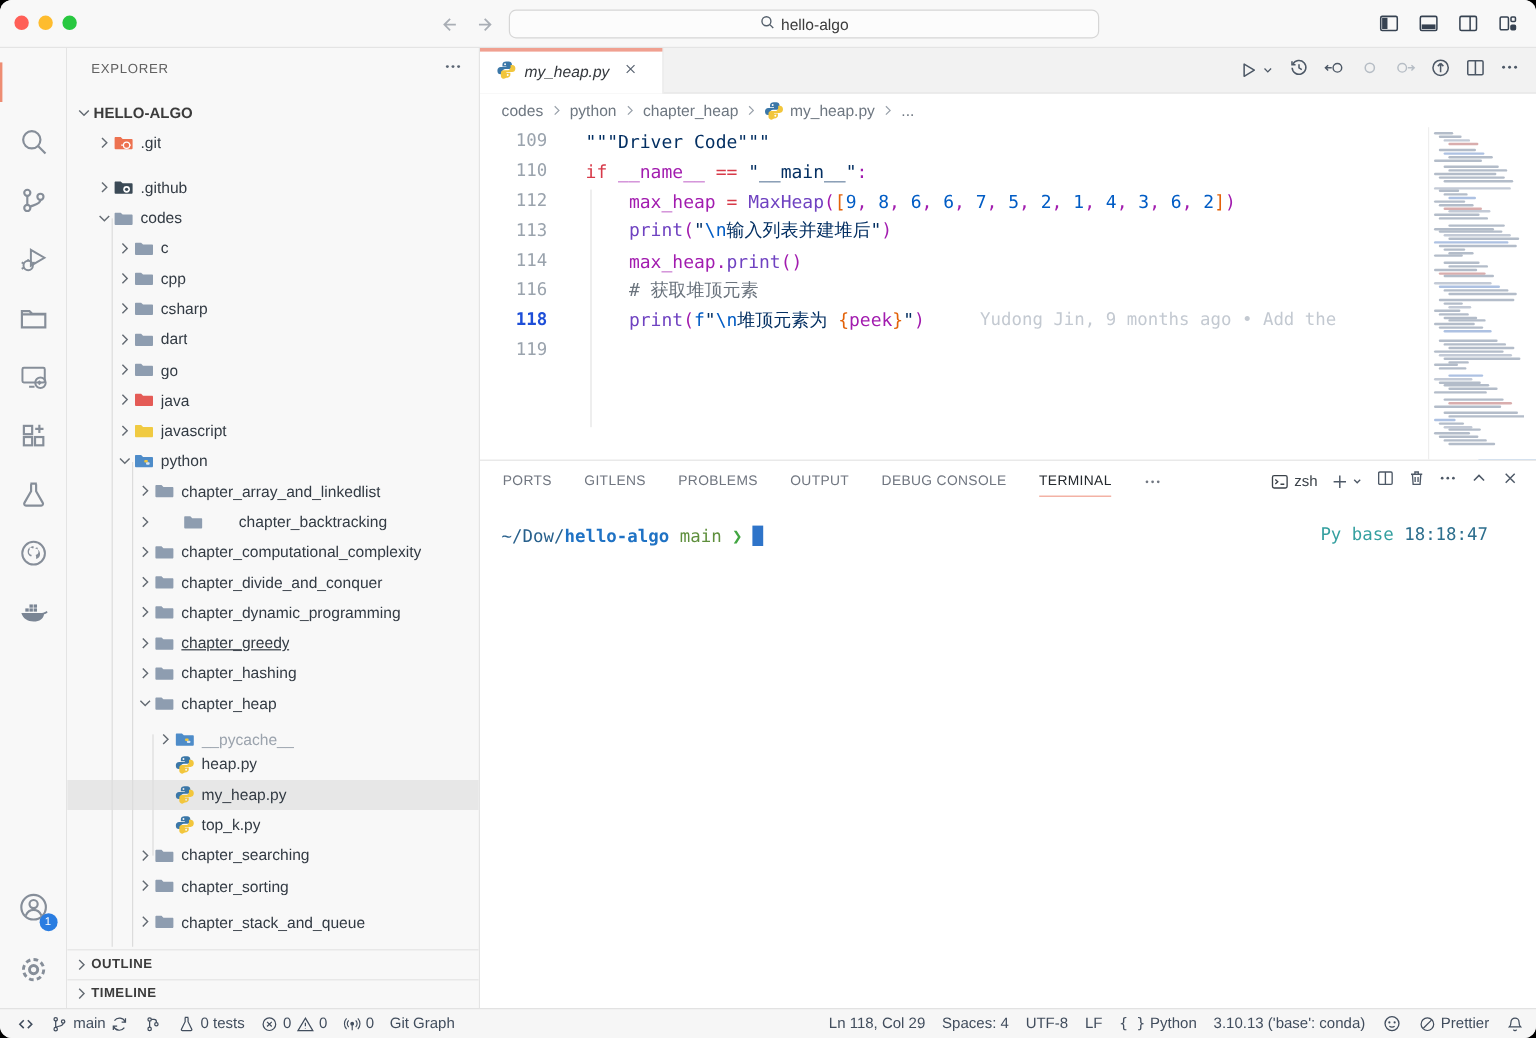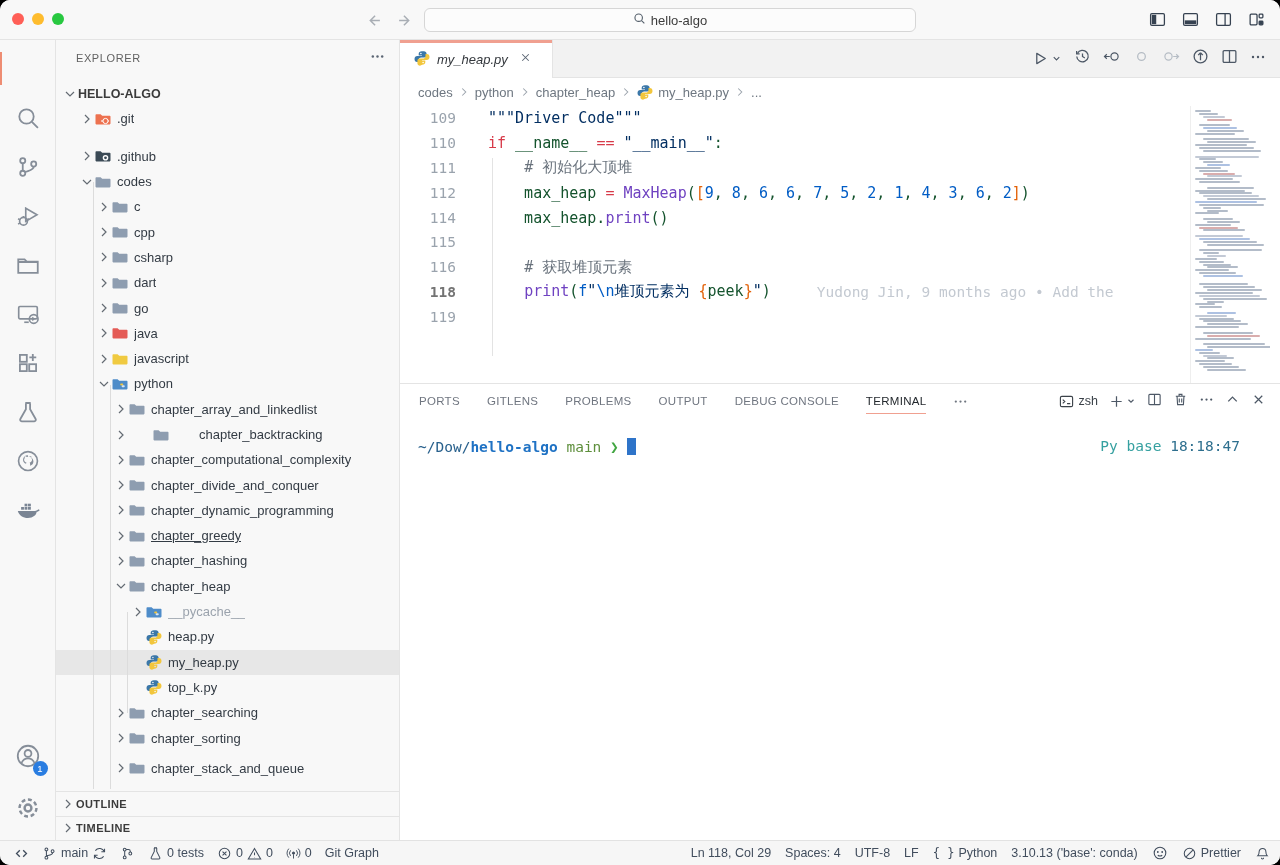--- a/index.html
+++ b/index.html
@@ -51,23 +51,23 @@
   #editor-actions{margin-left:auto;display:flex;align-items:center;gap:12px;padding-right:14px;color:#4d5866;}
   .ea-dim{color:#b6bdc5;}
   .ea-group{display:flex;align-items:center;gap:2px;}
   #breadcrumbs{position:absolute;left:0;top:38px;right:0;height:28px;display:flex;align-items:center;padding-left:18px;font-size:13px;color:#6e7781;gap:4px;}
   .bc-sep{color:#9aa2ab;display:flex;}
   .bc-item{display:flex;align-items:center;gap:5px;}
 
   #code-area{position:absolute;left:0;top:66px;right:90px;bottom:0;overflow:hidden;font-family:"DejaVu Sans Mono","Liberation Mono",monospace;font-size:15px;}
   .code-line{height:24.8px;display:flex;align-items:center;white-space:pre;}
   .gutter{width:56px;min-width:56px;text-align:right;padding-right:0px;color:#9aa3ad;font-size:14.5px;}
-  .gutter.cur{color:#737373;font-weight:bold;}
+  .gutter.cur{color:#1d4ed8;font-weight:bold;}
   .code-text{margin-left:32px;}
-  .tk-d{color:#14532d;margin-top:24px;} .tk-k{color:#d73a49;} .tk-s{color:#032f62;}
+  .tk-d{color:#a21caf;margin-top:24px;} .tk-k{color:#d73a49;} .tk-s{color:#032f62;}
   .tk-f{color:#6f42c1;} .tk-n{color:#005cc5;} .tk-cm{color:#6a737d;}
   .tk-b{color:#e36209;} .tk-g{color:#c3c9d1;margin-left:46px;font-size:14.5px;}
   #indent-guide{position:absolute;width:1px;background:#e3e3e3;}
 
   #minimap{position:absolute;right:10px;top:66px;width:80px;bottom:0;border-left:1px solid #eee;padding:4px 4px;overflow:hidden;}
   .mm-line{height:2px;margin-bottom:.85px;border-radius:1px;}
   #overview-ruler{position:absolute;right:0;top:66px;width:10px;bottom:0;}
   #cursor-mark{position:absolute;right:0;top:277px;width:48px;height:2.5px;background:#2a7cd4;}
 
   
@@ -459,21 +459,21 @@
           <span class="tw">
             <svg width="16" height="16" viewBox="0 0 16 16" fill="none" stroke="currentColor" stroke-width="1.2">
               <path d="m4 6 4 4 4-4"></path>
             </svg>
           </span>
           <span class="tree-icon"><svg width="16" height="16" viewBox="0 0 16 16">
               <path fill="#8e9db0" d="M1.3 3.2h4.3l1.6 1.6h7.5c.4 0 .8.4.8.8v7c0 .4-.4.8-.8.8H1.3a.8.8 0 0 1-.8-.8V4c0-.4.4-.8.8-.8z"></path>
             </svg></span>
           <span class="tree-label">chapter_heap</span>
         </div>
-        <div class="tree-row muted" style="padding-left: 74px;">
+        <div class="tree-row muted" style="padding-left: 74px; align-items: flex-end;">
           <span class="tw">
             <svg width="16" height="16" viewBox="0 0 16 16" fill="none" stroke="currentColor" stroke-width="1.2">
               <path d="m6 4 4 4-4 4"></path>
             </svg>
           </span>
           <span class="tree-icon"><svg width="16" height="16" viewBox="0 0 16 16">
               <path fill="#4e8cc9" d="M1.3 3.2h4.3l1.6 1.6h7.5c.4 0 .8.4.8.8v7c0 .4-.4.8-.8.8H1.3a.8.8 0 0 1-.8-.8V4c0-.4.4-.8.8-.8z"></path>
               <rect x="8.2" y="7.4" width="3" height="2" rx="0.8" fill="#f2c63c"></rect>
               <rect x="9.7" y="9.2" width="3" height="2" rx="0.8" fill="#d9e6f2"></rect>
             </svg></span>
@@ -653,24 +653,23 @@
         </span>
         <span class="bc-item">
           <span>...</span>
         </span>
       </div>
     <div id="code-area">
       <div id="indent-guide" style="left: 92px; top: 51.6px; height: 198.4px;"></div>
       <div id="code-lines">
           <div class="code-line"><span class="gutter">109</span><span class="code-text"><span class="tk-s">"""Driver Code"""</span></span></div>
           <div class="code-line"><span class="gutter">110</span><span class="code-text"><span class="tk-k">if</span><span class="tk-d"> __name__ </span><span class="tk-k">==</span><span class="tk-d"> </span><span class="tk-s">"__main__"</span><span class="tk-d">:</span></span></div>
-          <div class="code-line"><span class="gutter">111</span><span class="code-text"><span class="tk-d">    </span><span class="tk-cm"># 初始化大顶堆</span></span></div>
           <div class="code-line"><span class="gutter">112</span><span class="code-text"><span class="tk-d">    max_heap </span><span class="tk-k">=</span><span class="tk-d"> </span><span class="tk-f">MaxHeap</span><span class="tk-d">(</span><span class="tk-b">[</span><span class="tk-n">9</span><span class="tk-d">, </span><span class="tk-n">8</span><span class="tk-d">, </span><span class="tk-n">6</span><span class="tk-d">, </span><span class="tk-n">6</span><span class="tk-d">, </span><span class="tk-n">7</span><span class="tk-d">, </span><span class="tk-n">5</span><span class="tk-d">, </span><span class="tk-n">2</span><span class="tk-d">, </span><span class="tk-n">1</span><span class="tk-d">, </span><span class="tk-n">4</span><span class="tk-d">, </span><span class="tk-n">3</span><span class="tk-d">, </span><span class="tk-n">6</span><span class="tk-d">, </span><span class="tk-n">2</span><span class="tk-b">]</span><span class="tk-d">)</span></span></div>
+          <div class="code-line"><span class="gutter">113</span><span class="code-text"><span class="tk-d">    </span><span class="tk-f">print</span><span class="tk-d">(</span><span class="tk-s">"</span><span class="tk-n">\n</span><span class="tk-s">输入列表并建堆后"</span><span class="tk-d">)</span></span></div>
           <div class="code-line"><span class="gutter">114</span><span class="code-text"><span class="tk-d">    max_heap.</span><span class="tk-f">print</span><span class="tk-d">()</span></span></div>
-          <div class="code-line"><span class="gutter">115</span><span class="code-text"></span></div>
           <div class="code-line"><span class="gutter">116</span><span class="code-text"><span class="tk-d">    </span><span class="tk-cm"># 获取堆顶元素</span></span></div>
           <div class="code-line"><span class="gutter cur">118</span><span class="code-text"><span class="tk-d">    </span><span class="tk-f">print</span><span class="tk-d">(</span><span class="tk-n">f</span><span class="tk-s">"</span><span class="tk-n">\n</span><span class="tk-s">堆顶元素为 </span><span class="tk-b">{</span><span class="tk-d">peek</span><span class="tk-b">}</span><span class="tk-s">"</span><span class="tk-d">)</span></span><span class="tk-g">Yudong Jin, 9 months ago • Add the</span></div>
           <div class="code-line"><span class="gutter">119</span><span class="code-text"></span></div>
         </div>
     </div>
     <div id="minimap">
         <div class="mm-line" style="width: 16px; margin-left: 0px; background: rgb(147, 160, 178); opacity: 0.7;"></div>
         <div class="mm-line" style="width: 19px; margin-left: 4px; background: rgb(147, 160, 178); opacity: 0.7;"></div>
         <div class="mm-line" style="width: 22px; margin-left: 8px; background: rgb(169, 180, 196); opacity: 0.7;"></div>
         <div class="mm-line" style="width: 25px; margin-left: 12px; background: rgb(201, 138, 138); opacity: 0.7;"></div>

